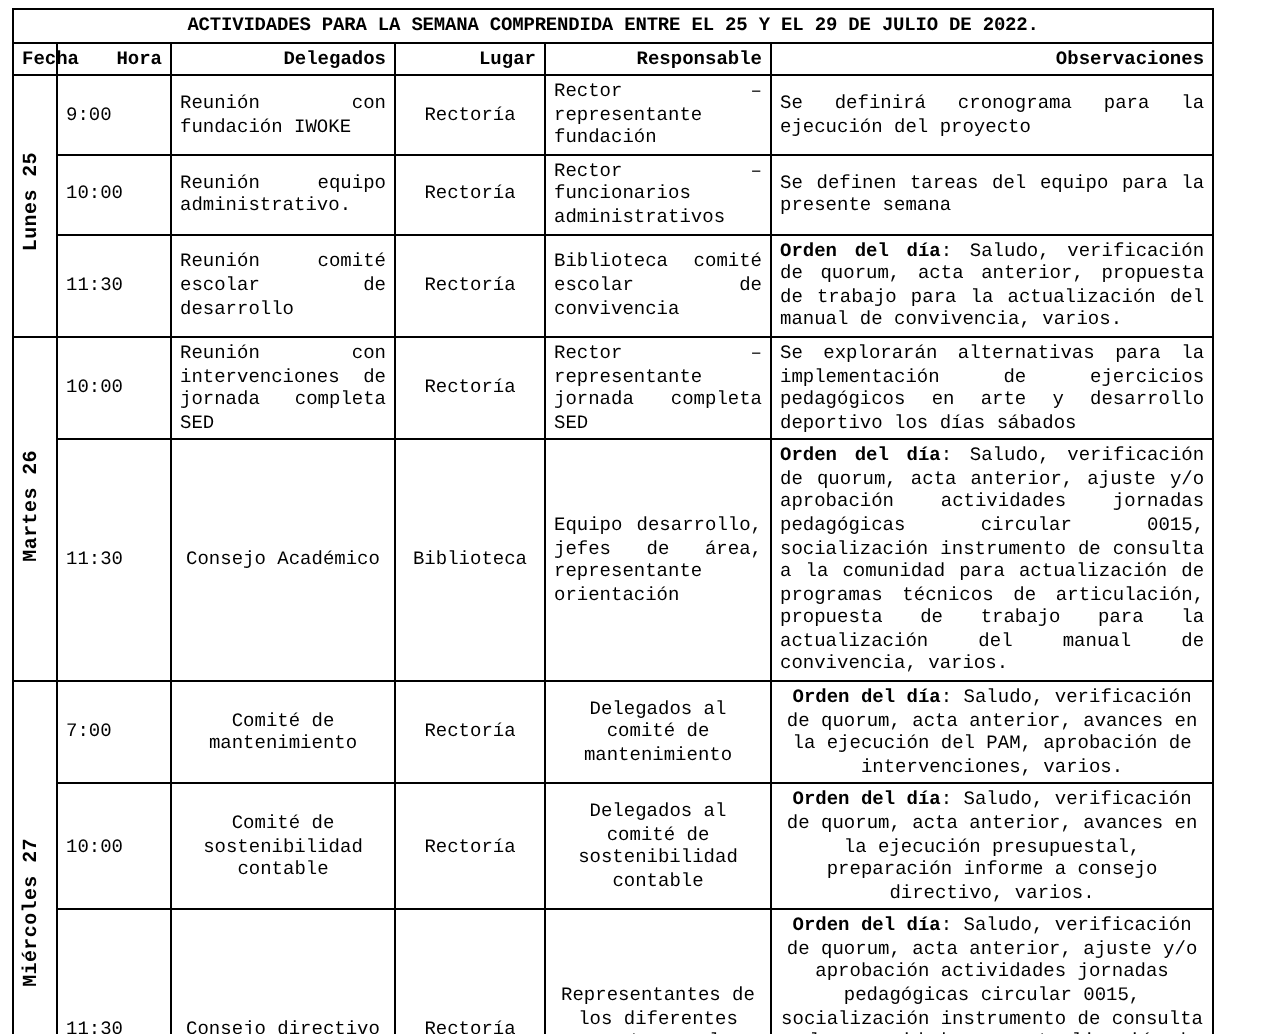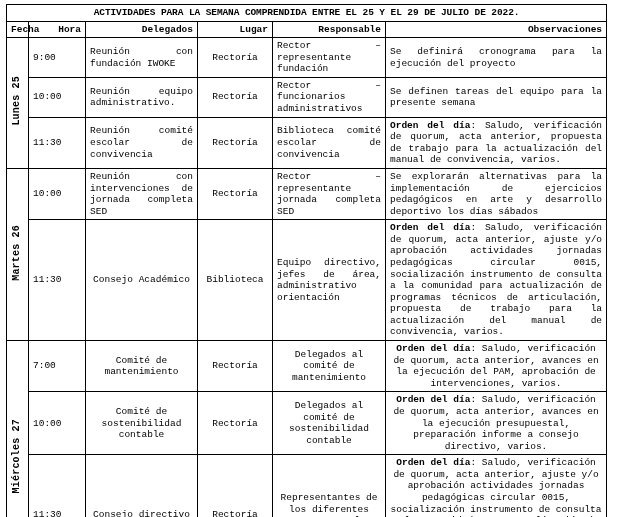--- a/index.html
+++ b/index.html
@@ -125,41 +125,41 @@
       </tr>
       <tr>
         <td class="hora">10:00</td>
         <td class="cell-just">Reunión equipo administrativo.</td>
         <td class="cell-left">Rectoría</td>
         <td class="cell-just">Rector – funcionarios administrativos</td>
         <td class="cell-just obs"><b></b><span>Se definen tareas del equipo para la presente semana</span></td>
       </tr>
       <tr>
         <td class="hora">11:30</td>
-        <td class="cell-just">Reunión comité escolar de convivencia</td>
+        <td class="cell-just">Reunión comité escolar de desarrollo</td>
         <td class="cell-left">Rectoría</td>
         <td class="cell-just">Biblioteca comité escolar de convivencia</td>
         <td class="cell-just obs"><b>Orden del día</b><span>: Saludo, verificación de quorum, acta anterior, propuesta de trabajo para la actualización del manual de convivencia, varios.</span></td>
       </tr>
 
       <tr class="sep-row">
         <td class="daycell" rowspan="2">
           <span class="day-rot">Martes 26</span>
         </td>
         <td class="hora">10:00</td>
         <td class="cell-just">Reunión con intervenciones de jornada completa SED</td>
         <td class="cell-left">Rectoría</td>
         <td class="cell-just">Rector – representante jornada completa SED</td>
         <td class="cell-just obs"><b></b><span>Se explorarán alternativas para la implementación de ejercicios pedagógicos en arte y desarrollo deportivo los días sábados</span></td>
       </tr>
       <tr>
         <td class="hora">11:30</td>
         <td class="cell-left">Consejo Académico</td>
         <td class="cell-left">Biblioteca</td>
-        <td class="cell-just">Equipo directivo, jefes de área, administrativo orientación</td>
+        <td class="cell-just">Equipo desarrollo, jefes de área, representante orientación</td>
         <td class="cell-just obs"><b>Orden del día</b><span>: Saludo, verificación de quorum, acta anterior, ajuste y/o aprobación actividades jornadas pedagógicas circular 0015, socialización instrumento de consulta a la comunidad para actualización de programas técnicos de articulación, propuesta de trabajo para la actualización del manual de convivencia, varios.</span></td>
       </tr>
 
       <tr class="sep-row">
         <td class="daycell" rowspan="3">
           <span class="day-rot">Miércoles 27</span>
         </td>
         <td class="hora">7:00</td>
         <td class="cell-left">Comité de mantenimiento</td>
         <td class="cell-left">Rectoría</td>

